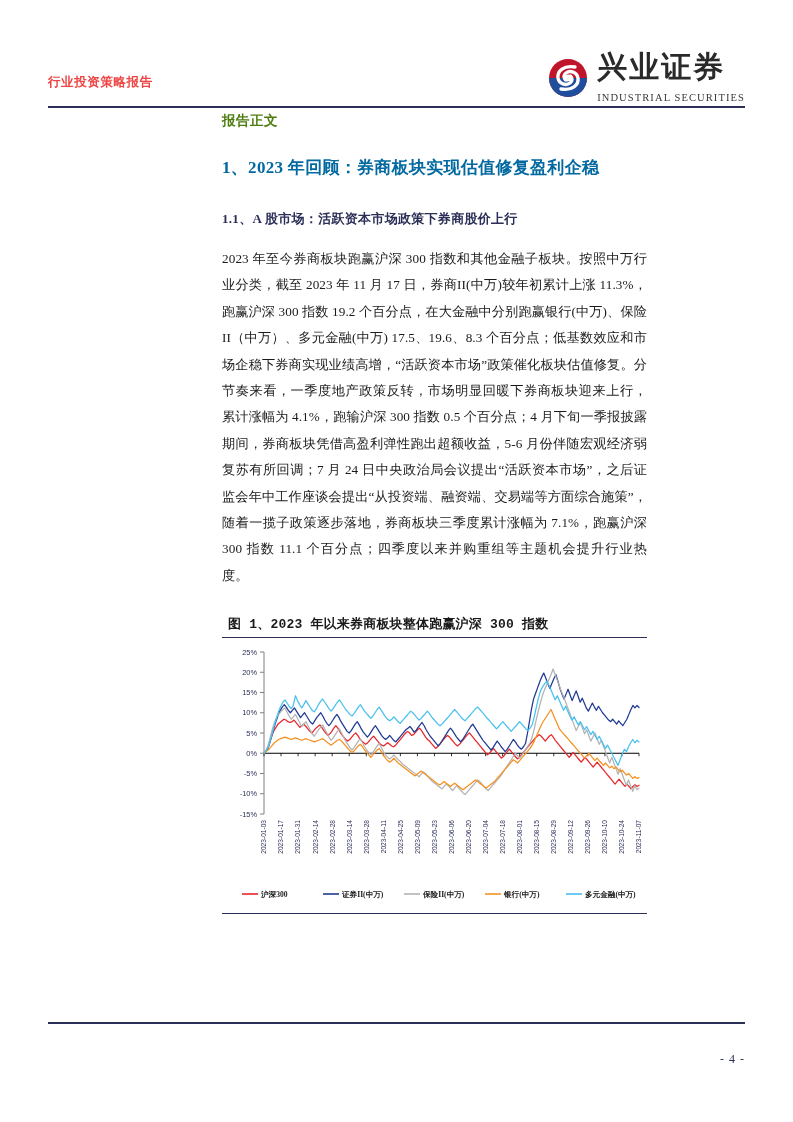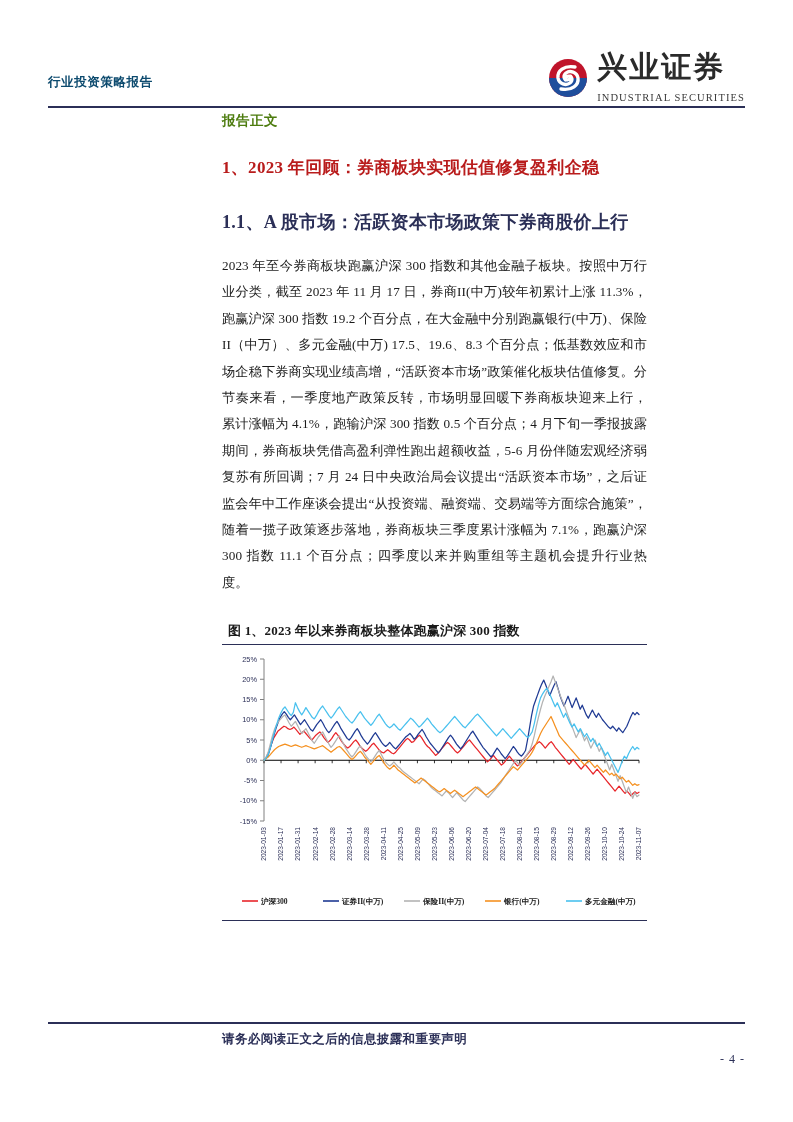--- a/index.html
+++ b/index.html
@@ -31,21 +31,21 @@
     height: 62px;
   }
   .header-kicker {
     position: absolute;
     left: 48px;
     top: 22px;
     font-family: "Liberation Serif", serif;
     font-weight: bold;
     font-size: 12.5px;
     letter-spacing: 0.6px;
-    color: #0c4a6e;
+    color: #ef4444;
     white-space: nowrap;
   }
   .logo {
     position: absolute;
     right: 48px;
     top: 0px;
     display: flex;
     align-items: center;
     gap: 9px;
   }
@@ -100,31 +100,31 @@
     font-size: 13.5px;
     color: #4d7c0f;
     letter-spacing: 0.5px;
     margin: 0 0 26px 0;
   }
 
   h1.sec {
     font-family: "Liberation Serif", serif;
     font-weight: bold;
     font-size: 17px;
-    color: #b91c1c;
+    color: #0369a1;
     letter-spacing: 0.3px;
     margin: 0 0 30px 0;
     line-height: 1.4;
     white-space: nowrap;
   }
 
   h2.subsec {
     font-family: "Liberation Serif", serif;
     font-weight: bold;
-    font-size: 18px;
+    font-size: 13px;
     color: #2b2f57;
     letter-spacing: 0.3px;
     margin: 26px 0 18px 0;
     line-height: 1.4;
   }
 
   p.body {
     font-family: "Liberation Serif", serif;
     font-size: 13.2px;
     line-height: 2.0;
@@ -136,21 +136,21 @@
   }
   p.body .lead {
     font-weight: normal;
   }
 
   
   .figure {
     margin-top: 26px;
   }
   .fig-title {
-    font-family: Liberation Serif, serif;
+    font-family: Liberation Mono, monospace;
     font-weight: bold;
     font-size: 13px;
     color: #1a1a1a;
     letter-spacing: 0.2px;
     margin: 0 0 4px 0;
     padding-left: 6px;
   }
   .fig-box {
     border-top: 1.4px solid #2b2f57;
     border-bottom: 1.4px solid #2b2f57;
@@ -324,16 +324,15 @@
               <text x="363" y="254.8" class="lg-label">多元金融(中万)</text>
             </svg>
         </div>
       </div>
 
     </div>
 
   </div>
 
   <div class="footer-rule"></div>
-  <div class="footer-note">请务必阅读正文之后的信息披露和重要声明</div>
   <div class="footer-page">- 4 -</div>
 
 </div>
 
 </body></html>

